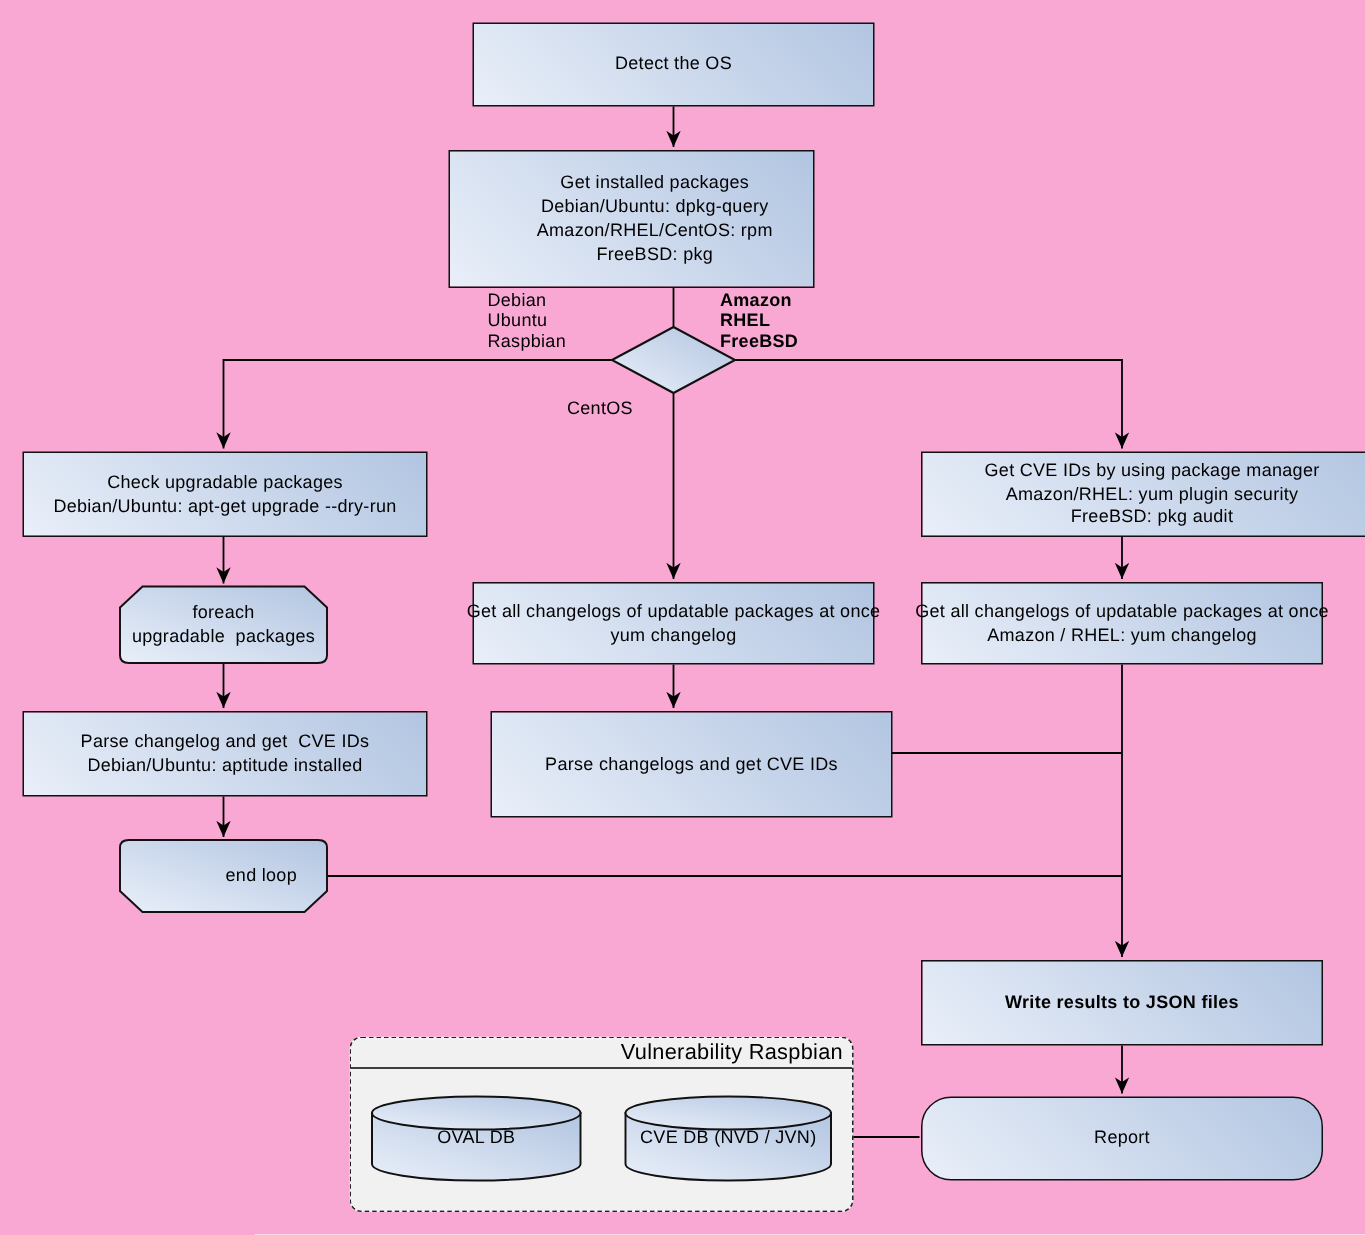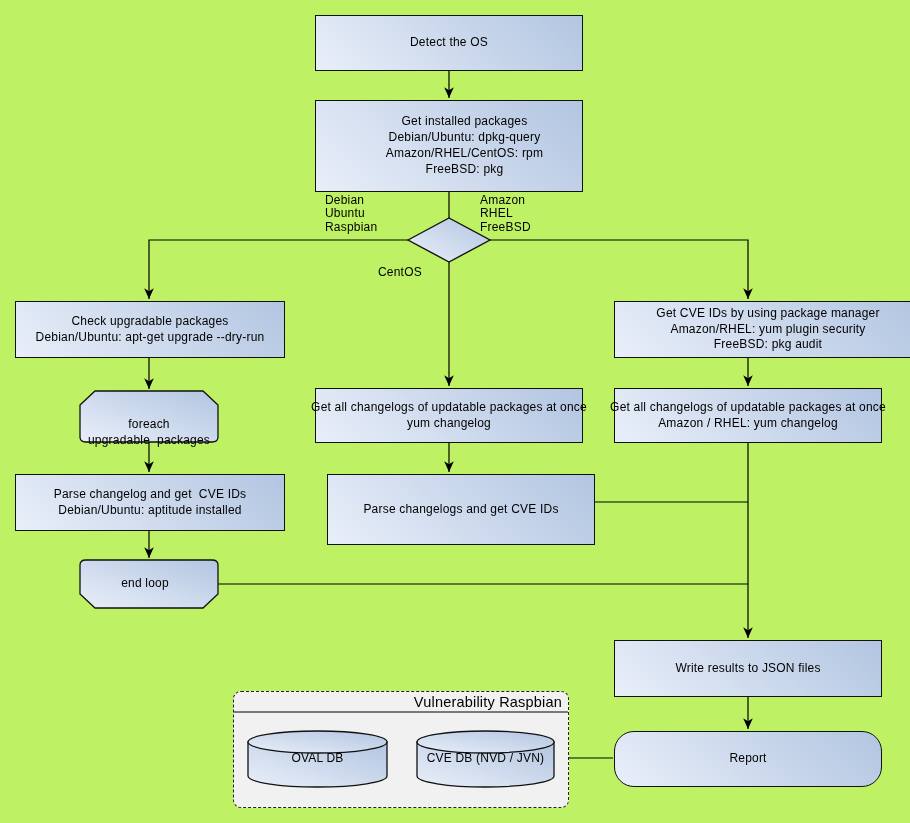--- a/index.html
+++ b/index.html
@@ -1,17 +1,17 @@
 <!DOCTYPE html>
 <html><head>
 <meta charset="utf-8">
 <style>
   html,body{margin:0;padding:0;background:#fff;}
   #canvas{
-    position:relative;width:910px;height:823px;background:#bef264;
+    position:relative;width:910px;height:823px;background:#f9a8d4;
     font-family:"Liberation Sans",sans-serif;font-size:12px;color:#000;
     overflow:hidden;
   }
   .node{
     position:absolute;display:flex;align-items:center;justify-content:center;
     background:linear-gradient(225deg,#b2c5e1 0%,#e9eff9 100%);
     border:1px solid #111;box-sizing:border-box;
   }
   .node span,.overlay span{
     white-space:pre;text-align:center;line-height:1.32;letter-spacing:0.2px;
@@ -88,21 +88,21 @@
     <g>
       <path d="M417,742 V776 A68.5,11 0 0 0 554,776 V742 Z" fill="url(#grad)" stroke="#111" stroke-width="1.3"></path>
       <ellipse cx="485.5" cy="742" rx="68.5" ry="11" fill="url(#grad)" stroke="#111" stroke-width="1.3"></ellipse>
     </g>
   </svg>
 
   <div class="node" style="left:315px;top:15px;width:268px;height:56px;">
     <span>Detect the OS</span>
   </div>
 
-  <div class="node" style="left:315px;top:100px;width:268px;height:92px;padding-left:31px;">
+  <div class="node" style="left:299px;top:100px;width:244px;height:92px;padding-left:31px;">
     <span>Get installed packages
 Debian/Ubuntu: dpkg-query
 Amazon/RHEL/CentOS: rpm
 FreeBSD: pkg</span>
   </div>
 
   <div class="node" style="left:15px;top:301px;width:270px;height:57px;">
     <span>Check upgradable packages
 Debian/Ubuntu: apt-get upgrade --dry-run</span>
   </div>
@@ -125,50 +125,50 @@
     <span>Get CVE IDs by using package manager
 Amazon/RHEL: yum plugin security
 FreeBSD: pkg audit</span>
   </div>
 
   <div class="node" style="left:614px;top:388px;width:268px;height:55px;">
     <span>Get all changelogs of updatable packages at once
 Amazon / RHEL: yum changelog</span>
   </div>
 
-  <div class="node" style="left:614px;top:640px;width:268px;height:57px;">
+  <div class="node" style="left:614px;top:640px;width:268px;height:57px;font-weight:bold;">
     <span>Write results to JSON files</span>
   </div>
 
   <div class="node" style="left:614px;top:731px;width:268px;height:56px;border-radius:20px;">
     <span>Report</span>
   </div>
 
-  <div class="overlay" style="left:80px;top:391px;width:138px;height:51px;margin-top:16px;">
+  <div class="overlay" style="left:80px;top:391px;width:138px;height:51px;">
     <span>foreach
 upgradable  packages</span>
   </div>
 
-  <div class="overlay" style="left:80px;top:560px;width:130px;height:48px;">
+  <div class="overlay" style="left:68px;top:560px;width:130px;height:48px;justify-content:flex-end;">
     <span>end loop</span>
   </div>
 
   <div class="overlay" style="left:417px;top:736px;width:137px;height:46px;">
     <span>CVE DB (NVD / JVN)</span>
   </div>
 
   <div class="overlay" style="left:248px;top:736px;width:139px;height:46px;">
     <span>OVAL DB</span>
   </div>
 
   <div class="edge-label" style="left:325px;top:194px;width:90px;">Debian
 Ubuntu
 Raspbian</div>
 
-  <div class="edge-label" style="left:480px;top:194px;width:90px;">Amazon
+  <div class="edge-label" style="left:480px;top:194px;width:90px;font-weight:bold;">Amazon
 RHEL
 FreeBSD</div>
 
   <div class="edge-label" style="left:378px;top:266px;width:80px;">CentOS</div>
 
   <div id="db-title">Vulnerability Raspbian</div>
 
 </div>
 
 </body></html>

